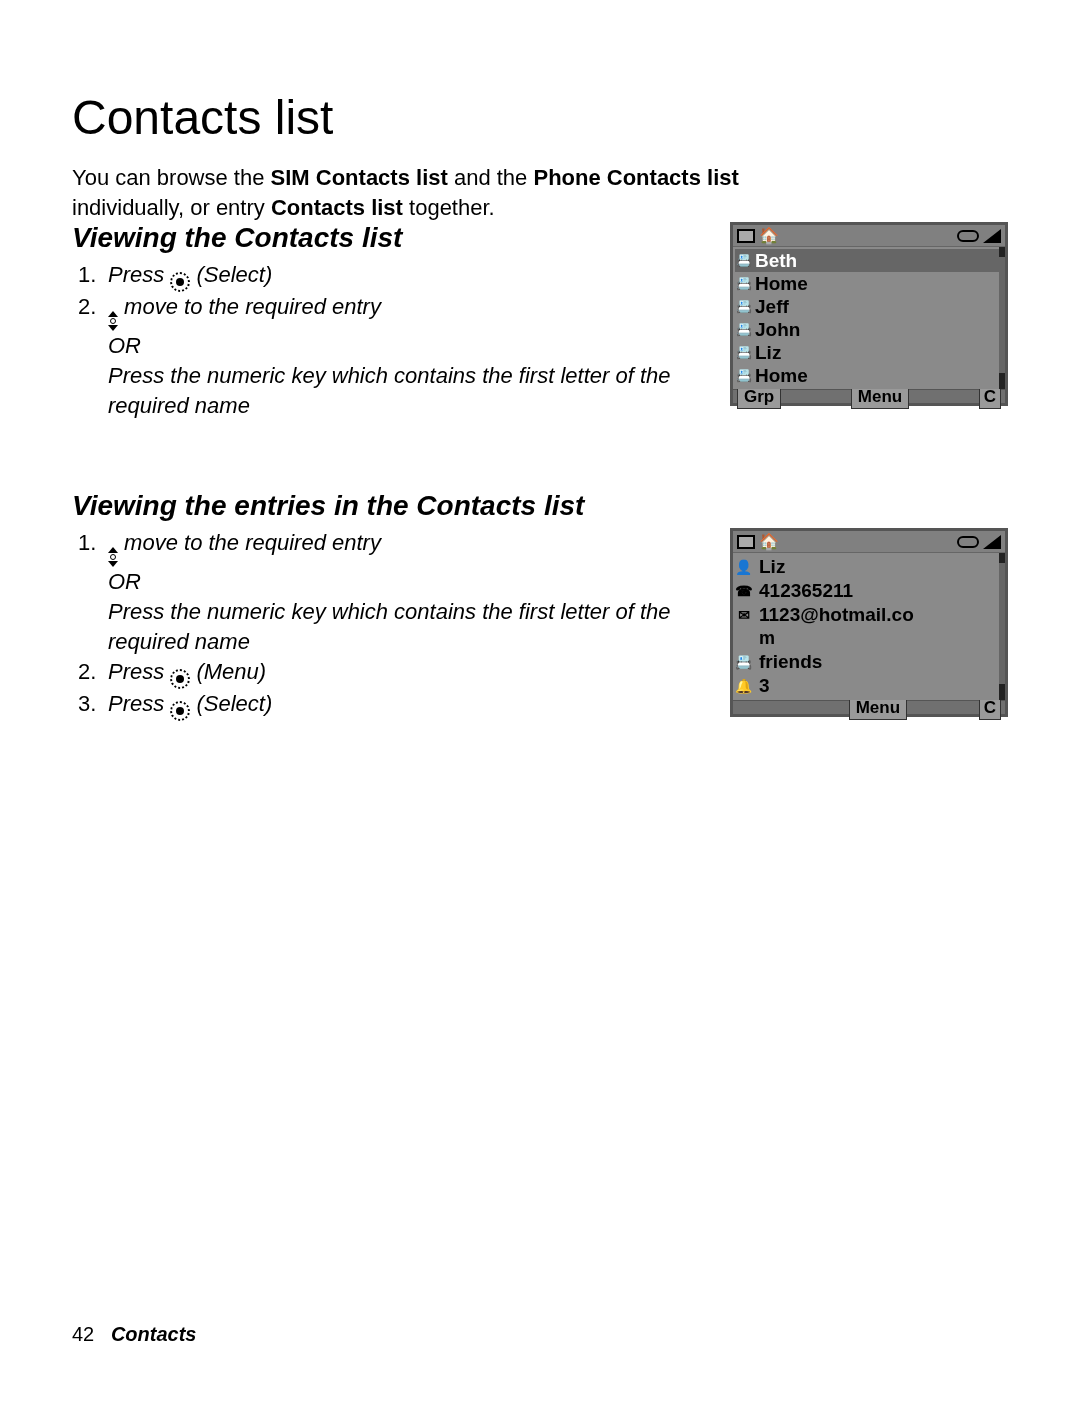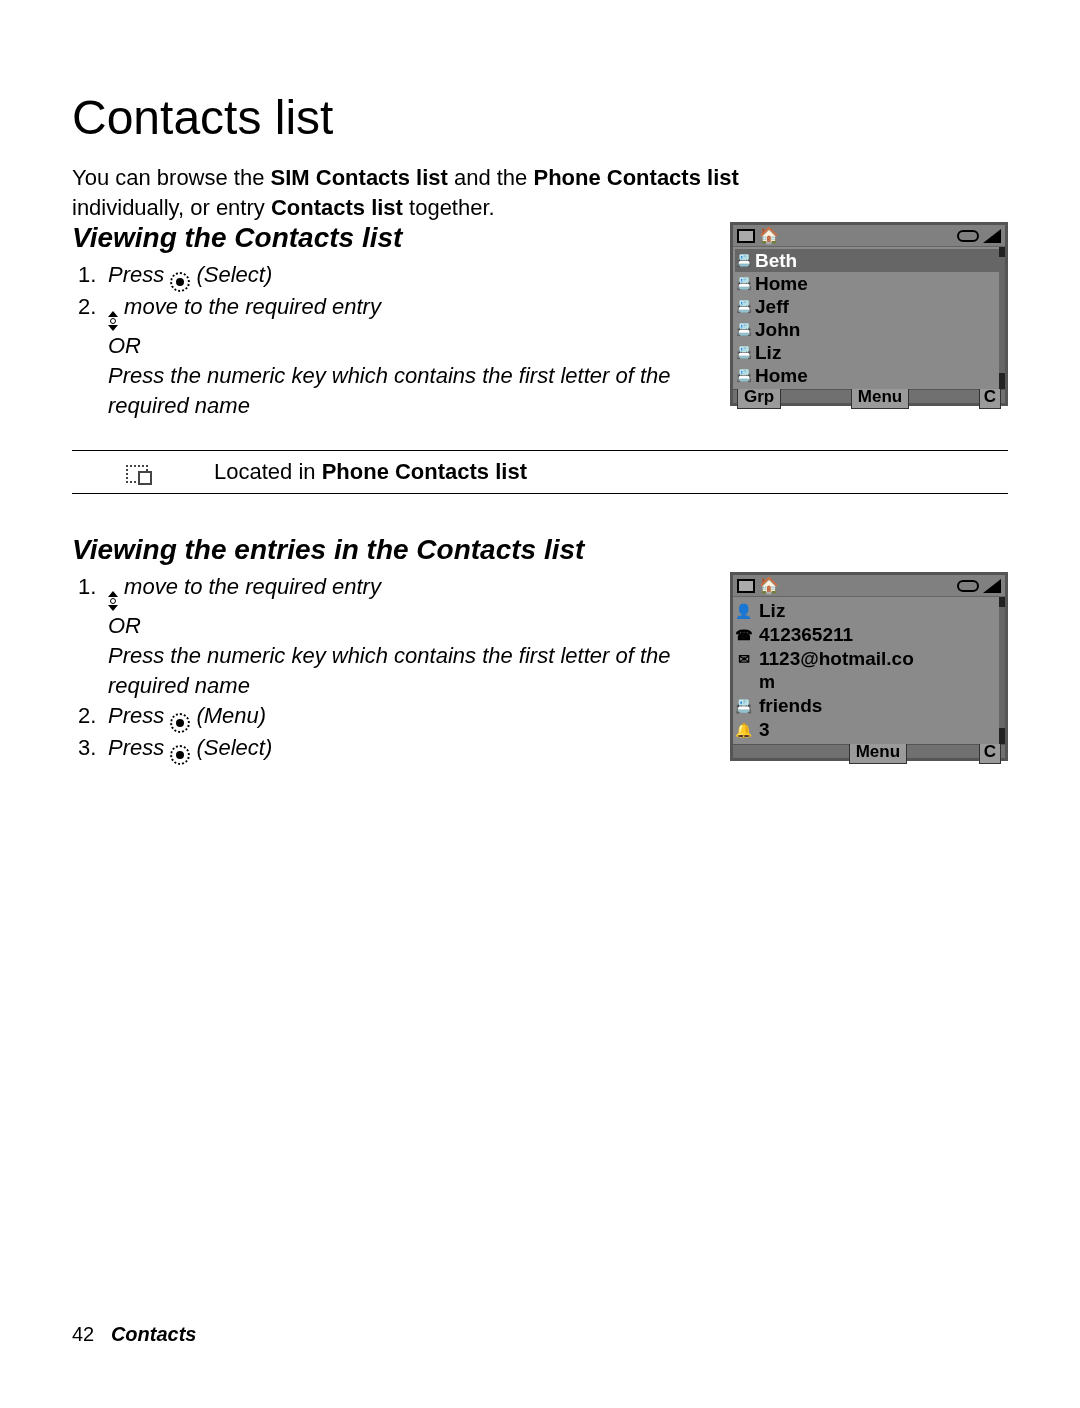--- a/index.html
+++ b/index.html
@@ -319,24 +319,20 @@
     <div class="phone-softkeys">
       <span class="softkey">Grp</span>
       <span class="softkey">Menu</span>
       <span class="softkey small">C</span>
     </div>
   </div>
 </div>
 
 <table class="legend">
   <tbody>
-      <tr>
-    <td><span class="card-icon"></span></td>
-    <td><span>Located in </span><b>Phone Contacts list</b></td>
-  </tr>
 </tbody>
   </table>
 
 <h2 class="section-heading">Viewing the entries in the Contacts list</h2>
 <div class="section-wrap">
   <div class="section-text">
     <div class="steps">
       <div class="step-row">
         <div class="step-num">1.</div>
         <div class="step-body">

